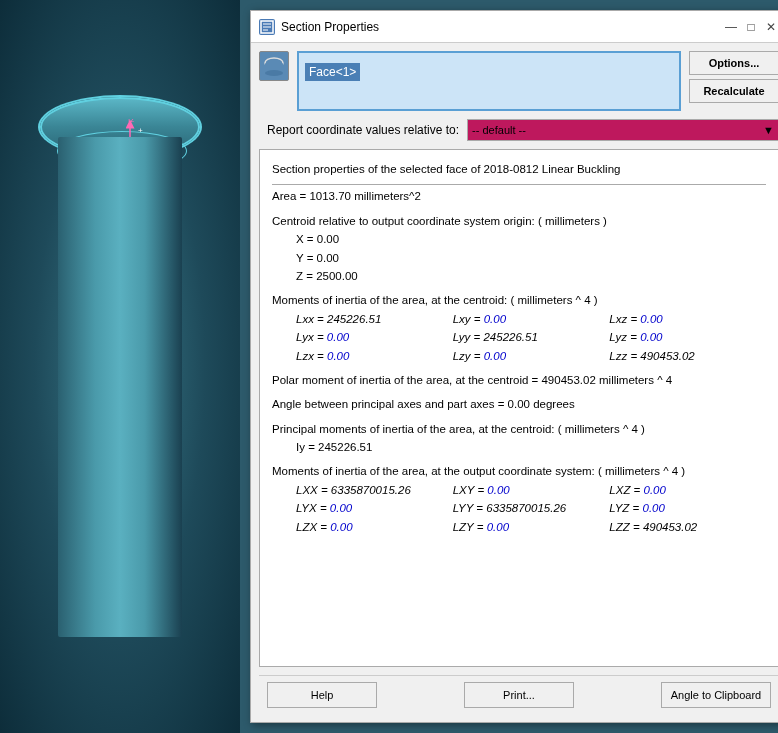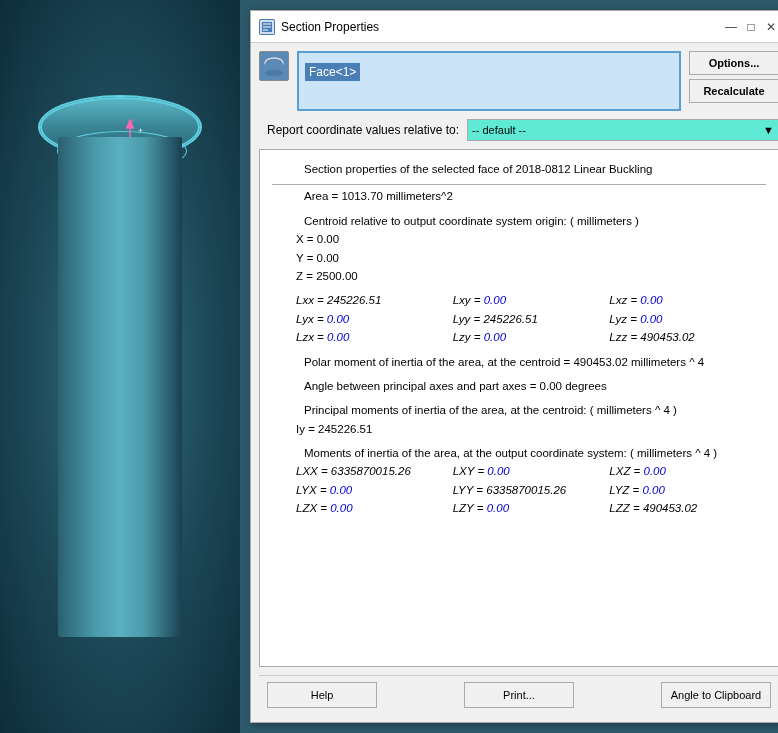--- a/index.html
+++ b/index.html
@@ -221,21 +221,21 @@
       font-size: 12px;
       color: #000;
       white-space: nowrap;
       padding-left: 8px;
     }
 
     .coord-dropdown {
       flex: 1;
       height: 22px;
       border: 1px solid #aaa;
-      background: #5eead4;
+      background: #be185d;
       font-size: 11px;
       padding: 0 4px;
       cursor: pointer;
       display: flex;
       align-items: center;
       justify-content: space-between;
     }
 
     
     .properties-box {
@@ -245,21 +245,20 @@
       padding: 10px 12px;
       overflow-y: auto;
       font-size: 11.5px;
       line-height: 1.6;
       color: #000;
       font-family: Arial, sans-serif;
     }
 
     .prop-line {
       margin-bottom: 0;
-      margin-left: 32px;
     }
 
     .prop-section {
       margin-bottom: 6px;
     }
 
     .prop-indent {
       padding-left: 24px;
     }
 
@@ -409,20 +408,21 @@
       </div>
 
       <div class="prop-section">
         <div class="prop-line">Centroid relative to output coordinate system origin: ( millimeters )</div>
         <div class="prop-indent">X = 0.00</div>
         <div class="prop-indent">Y = 0.00</div>
         <div class="prop-indent">Z = 2500.00</div>
       </div>
 
       <div class="prop-section">
+        <div class="prop-line">Moments of inertia of the area, at the centroid: ( millimeters ^ 4 )</div>
         <div class="prop-grid">
           <span>Lxx = 245226.51</span>
           <span>Lxy = <span class="val-blue">0.00</span></span>
           <span>Lxz = <span class="val-blue">0.00</span></span>
           <span>Lyx = <span class="val-blue">0.00</span></span>
           <span>Lyy = 245226.51</span>
           <span>Lyz = <span class="val-blue">0.00</span></span>
           <span>Lzx = <span class="val-blue">0.00</span></span>
           <span>Lzy = <span class="val-blue">0.00</span></span>
           <span>Lzz = 490453.02</span>

